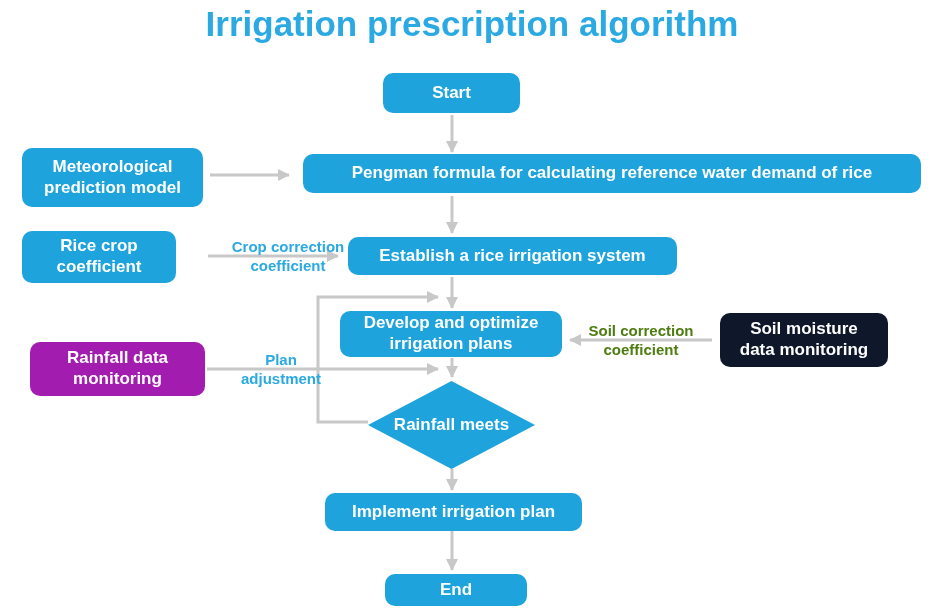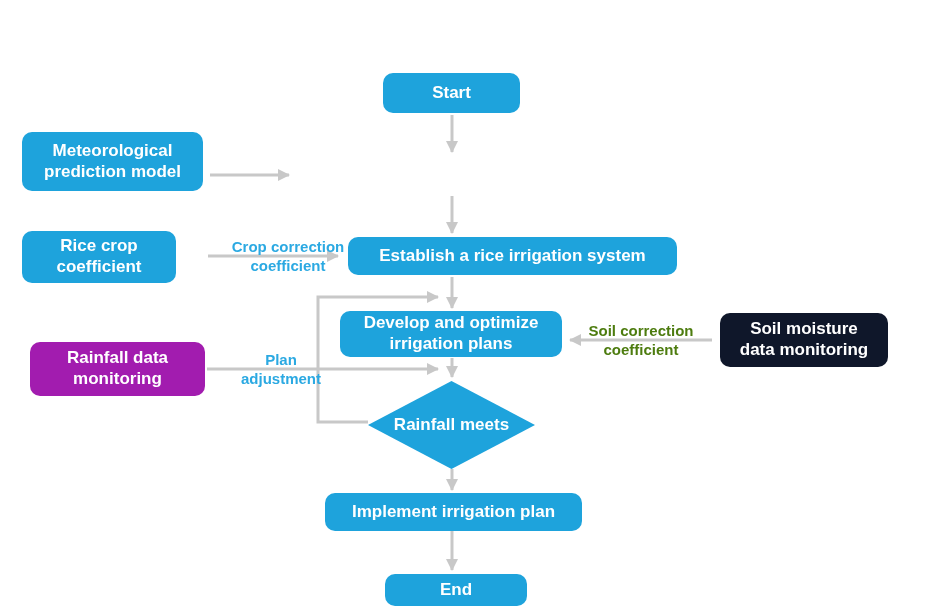--- a/index.html
+++ b/index.html
@@ -51,20 +51,21 @@
     position: absolute;
     left: 0; top: 0;
     z-index: 1;
   }
 </style>
 </head>
 <body>
 
 <div id="canvas">
 
+  <div id="page-title" style="color: rgb(43, 169, 226);">Irrigation prescription algorithm</div>
 
   <svg id="arrow-layer" width="944" height="614" viewBox="0 0 944 614">
     <defs>
       <marker id="ah" markerUnits="userSpaceOnUse" markerWidth="12" markerHeight="12" refX="11" refY="6" orient="auto">
         <path d="M0,0 L12,6 L0,12 Z" fill="#C8C8C8"></path>
       </marker>
     </defs>
     <g fill="none" stroke="#C8C8C8" stroke-width="3">
       <path d="M452,115 V152" marker-end="url(#ah)"></path>
       <path d="M210,175 H289" marker-end="url(#ah)"></path>
@@ -75,23 +76,24 @@
       <path d="M207,369 H438" marker-end="url(#ah)"></path>
       <path d="M452,358 V377" marker-end="url(#ah)"></path>
       <path d="M712,340 H570" marker-end="url(#ah)"></path>
       <path d="M452,469 V490" marker-end="url(#ah)"></path>
       <path d="M452,531 V570" marker-end="url(#ah)"></path>
     </g>
   </svg>
 
   <div class="node" style="left: 383px; top: 73px; width: 137px; height: 40px; background: rgb(30, 163, 220);">Start</div>
 
-  <div class="node" style="left: 22px; top: 132px; width: 181px; height: 59px; background: rgb(30, 163, 220);">Meteorological
+  <div class="node" style="left: 22px; top: 148px; width: 181px; height: 59px; background: rgb(30, 163, 220);">Meteorological
 prediction model</div>
 
+  <div class="node" style="left: 303px; top: 154px; width: 618px; height: 39px; background: rgb(30, 163, 220);">Pengman formula for calculating reference water demand of rice</div>
 
   <div class="node" style="left: 22px; top: 231px; width: 154px; height: 52px; background: rgb(30, 163, 220);">Rice crop
 coefficient</div>
 
   <div class="node" style="left: 348px; top: 237px; width: 329px; height: 38px; background: rgb(30, 163, 220);">Establish a rice irrigation system</div>
 
   <div class="node" style="left: 340px; top: 311px; width: 222px; height: 46px; background: rgb(30, 163, 220);">Develop and optimize
 irrigation plans</div>
 
   <div class="node" style="left: 720px; top: 313px; width: 168px; height: 54px; background: #0f172a;">Soil moisture

